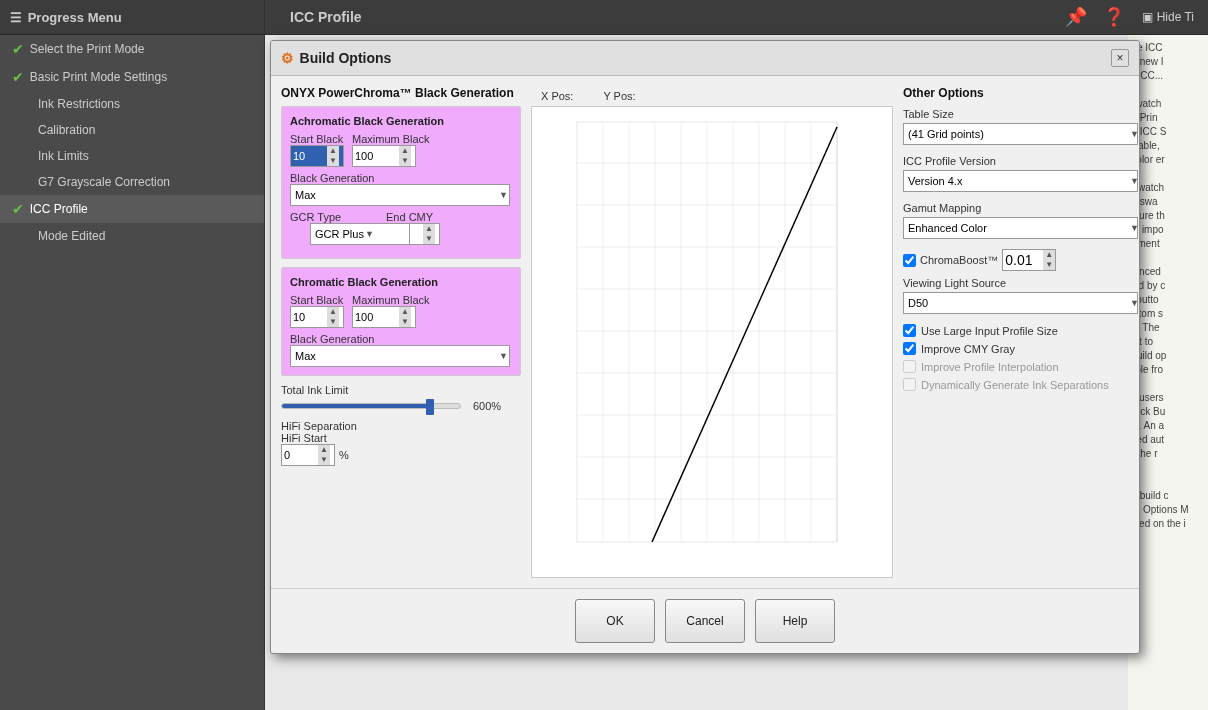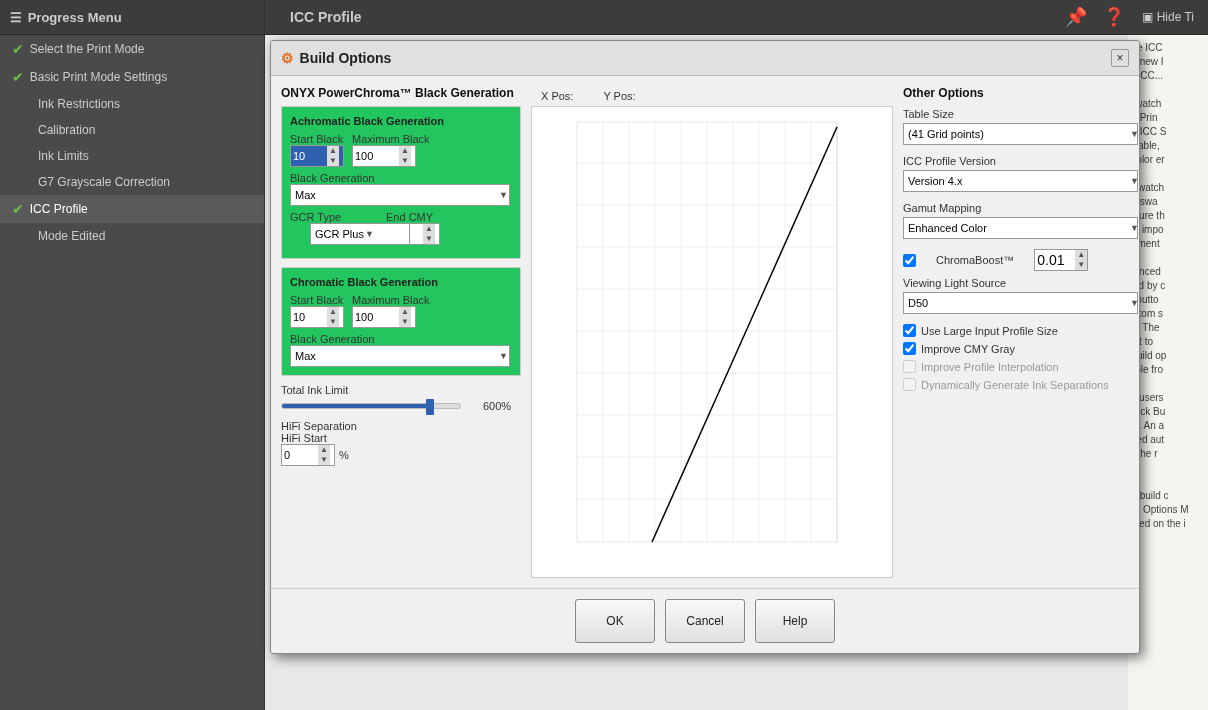--- a/index.html
+++ b/index.html
@@ -73,41 +73,41 @@
     }
 
     
     .left-panel {
       width: 240px; flex-shrink: 0;
     }
     .section-title {
       font-size: 12px; font-weight: bold; color: #111; margin-bottom: 6px;
     }
     .subsection {
-      background: #22c55e; border: 1px solid #ccc; border-radius: 2px; padding: 8px; margin-bottom: 8px;
+      background: #f0abfc; border: 1px solid #ccc; border-radius: 2px; padding: 8px; margin-bottom: 8px;
     }
     .subsection-title {
       font-size: 11px; font-weight: bold; color: #222; margin-bottom: 6px;
     }
     .row { display: flex; align-items: center; gap: 8px; margin-bottom: 5px; }
     .label { font-size: 11px; color: #333; }
     .spin-btns { display: flex; flex-direction: column; }
     .spin-btn { font-size: 8px; cursor: pointer; line-height: 10px; color: #555; border: none; background: #ddd; padding: 0 2px; }
     .select-wrapper { position: relative; }
     .select-wrapper::after {
       content: '▼'; position: absolute; right: 4px; top: 50%; transform: translateY(-50%);
       font-size: 9px; color: #555; pointer-events: none;
     }
     .select-wrapper select {
       width: 100%; height: 22px; border: 1px solid #999; background: #fff;
       font-size: 11px; padding: 1px 4px; appearance: none; -webkit-appearance: none; cursor: pointer;
     }
 
     .total-ink-section { margin-top: 4px; }
-    .slider-container { display: flex; align-items: center; gap: 22px; margin: 4px 0; }
+    .slider-container { display: flex; align-items: center; gap: 12px; margin: 4px 0; }
     .slider {
       width: 150px; height: 6px; background: #ddd; border: 1px solid #bbb;
       border-radius: 3px; position: relative; cursor: pointer;
     }
     .slider-fill {
       position: absolute; left: 0; top: 0; height: 100%;
       background: #3060b0; border-radius: 3px;
     }
     .slider-thumb {
       position: absolute; top: -5px; background: #3060b0;
@@ -134,21 +134,21 @@
     .right-panel {
       width: 240px; flex-shrink: 0;
     }
     .right-section-title { font-size: 12px; font-weight: bold; color: #111; margin-bottom: 8px; }
     .option-group { margin-bottom: 10px; }
     .option-label { font-size: 11px; color: #333; margin-bottom: 3px; }
     .checkbox-row { display: flex; align-items: center; gap: 5px; margin-bottom: 5px; }
     .checkbox-row input[type=checkbox] { cursor: pointer; }
     .checkbox-label { font-size: 11px; color: #333; }
     .checkbox-label.disabled { color: #999; }
-    .chromaboost-row { display: flex; align-items: center; gap: 20px; margin-bottom: 6px; }
+    .chromaboost-row { display: flex; align-items: center; gap: 4px; margin-bottom: 6px; }
 
     
     .dialog-footer {
       display: flex; justify-content: center; gap: 10px; padding: 10px;
       border-top: 1px solid #ccc;
     }
     .footer-btn {
       width: 80px; height: 44px; border: 1px solid #888; border-radius: 3px;
       background: linear-gradient(to bottom, #f8f8f8, #e0e0e0);
       font-size: 12px; cursor: pointer; color: #222;

